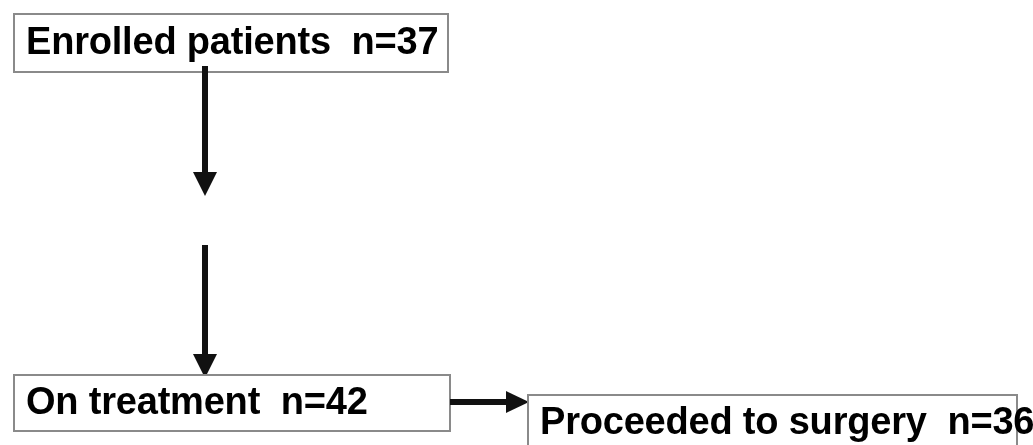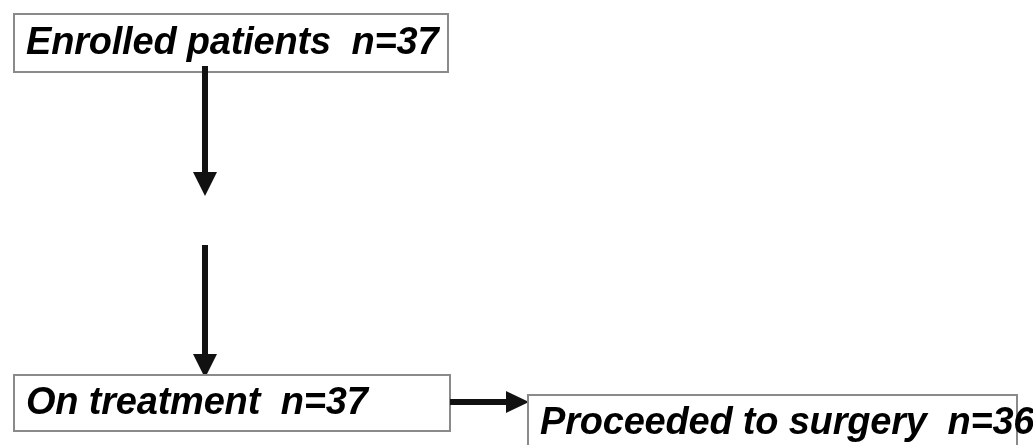--- a/index.html
+++ b/index.html
@@ -19,21 +19,20 @@
     overflow: hidden;
   }
   .node {
     position: absolute;
     box-sizing: border-box;
     background: #ffffff;
     border: 2px solid #8a8a8a;
     display: flex;
     align-items: center;
     justify-content: flex-start;
-    font-style: italic;
   }
   .node-label {
     font-family: "Liberation Sans", sans-serif;
     font-weight: bold;
     font-size: 38px;
     line-height: 40px;
     color: #000000;
     white-space: pre;
     padding-left: 11px;
     letter-spacing: -0.2px;
@@ -75,21 +74,21 @@
 
 
   <div class="connector" id="conn-eligible-treatment">
     <svg width="50" height="135" viewBox="0 0 50 135" xmlns="http://www.w3.org/2000/svg">
       <path class="arrow-path" d="M25 0 L25 111"></path>
       <polygon class="arrow-head" points="25,133 13,109 37,109"></polygon>
     </svg>
   </div>
 
   <div class="node" id="node-treatment">
-    <span class="node-label">On treatment  n=37</span>
+    <span class="node-label">On treatment  n=42</span>
   </div>
 
   <div class="connector" id="conn-treatment-surgery">
     <svg width="90" height="44" viewBox="0 0 90 44" xmlns="http://www.w3.org/2000/svg">
       <path class="arrow-path" d="M6 20 L64 20"></path>
       <polygon class="arrow-head" points="85,20 62,9 62,31"></polygon>
     </svg>
   </div>
 
   <div class="node" id="node-surgery">

